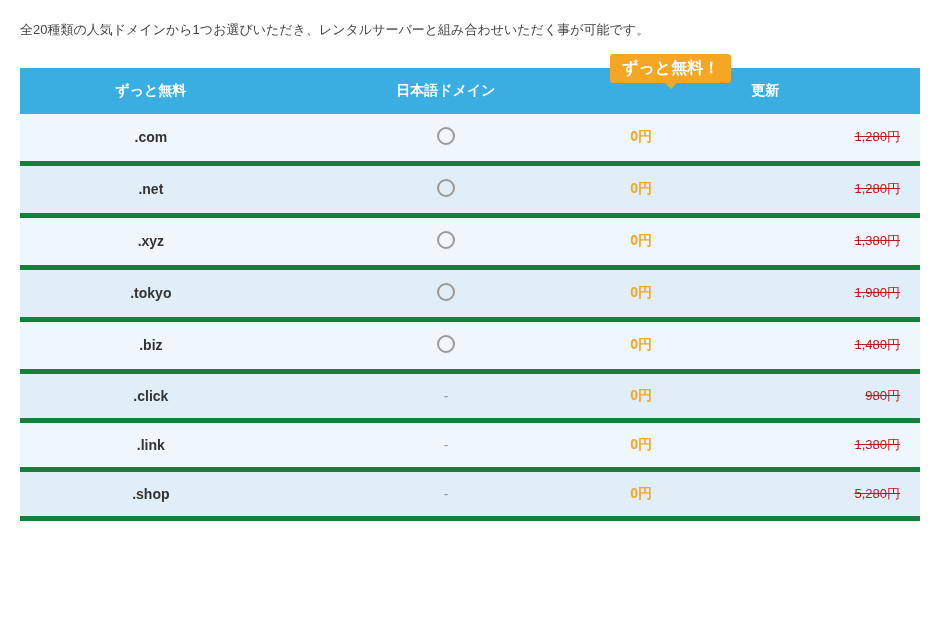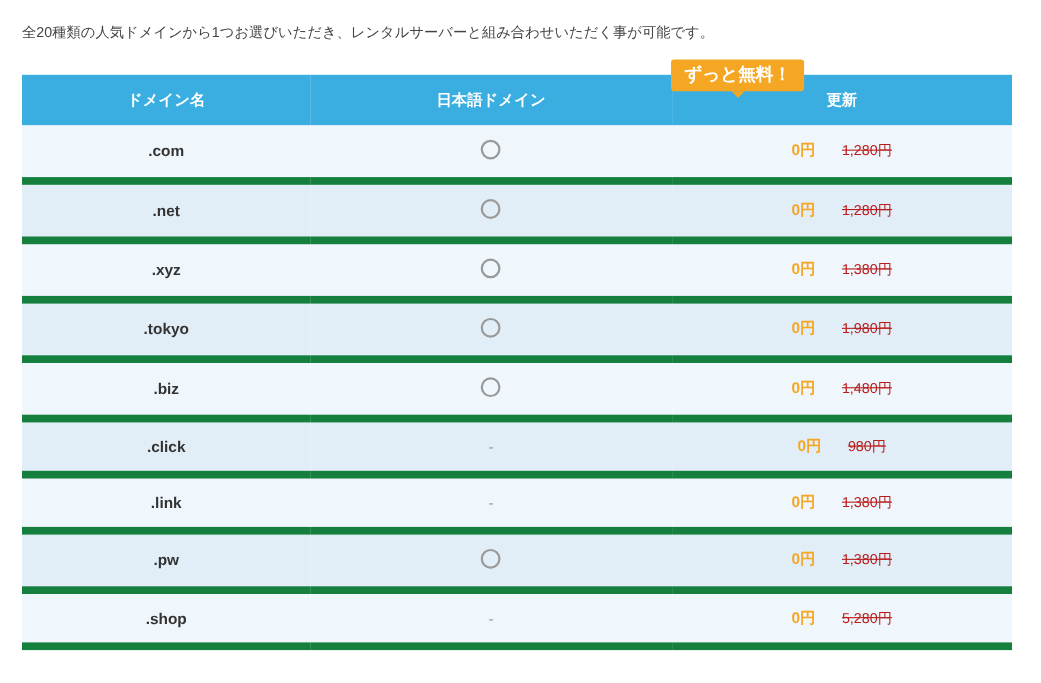--- a/index.html
+++ b/index.html
@@ -83,33 +83,33 @@
     }
 
     tbody tr:nth-child(even) {
       background: #e2eef7;
     }
 
     tbody tr td {
       padding: 13px 20px;
       text-align: center;
       font-size: 14px;
-      border-bottom: 7px solid #15803d;
+      border-bottom: 5px solid #15803d;
     }
 
     tbody tr td:first-child {
       font-weight: bold;
       color: #333;
       text-align: center;
     }
 
     .price-cell {
       display: flex;
       align-items: center;
-      justify-content: center;
+      justify-content: space-between;
       gap: 24px;
     }
 
     .price-free {
       color: #f5a623;
       font-weight: bold;
       font-size: 14px;
     }
 
     .price-original {
@@ -136,21 +136,21 @@
 <p class="intro-text">全20種類の人気ドメインから1つお選びいただき、レンタルサーバーと組み合わせいただく事が可能です。</p>
 
 <div class="table-wrapper">
   <div class="badge-container">
     <div class="free-badge">ずっと無料！</div>
   </div>
 
   <table>
     <thead>
       <tr>
-        <th>ドメイン名</th>
+        <th>ずっと無料</th>
         <th>日本語ドメイン</th>
         <th>更新</th>
       </tr>
     </thead>
     <tbody id="table-body">
     <tr>
           <td>.com</td>
           <td><span class="circle-mark"></span></td>
           <td>
             <div class="price-cell">
@@ -213,30 +213,20 @@
           <td>.link</td>
           <td><span class="dash-mark">-</span></td>
           <td>
             <div class="price-cell">
               <span class="price-free">0円</span>
               <span class="price-original">1,380円</span>
             </div>
           </td>
         </tr>
         <tr>
-          <td>.pw</td>
-          <td><span class="circle-mark"></span></td>
-          <td>
-            <div class="price-cell">
-              <span class="price-free">0円</span>
-              <span class="price-original">1,380円</span>
-            </div>
-          </td>
-        </tr>
-        <tr>
           <td>.shop</td>
           <td><span class="dash-mark">-</span></td>
           <td>
             <div class="price-cell">
               <span class="price-free">0円</span>
               <span class="price-original">5,280円</span>
             </div>
           </td>
         </tr>
       </tbody>

